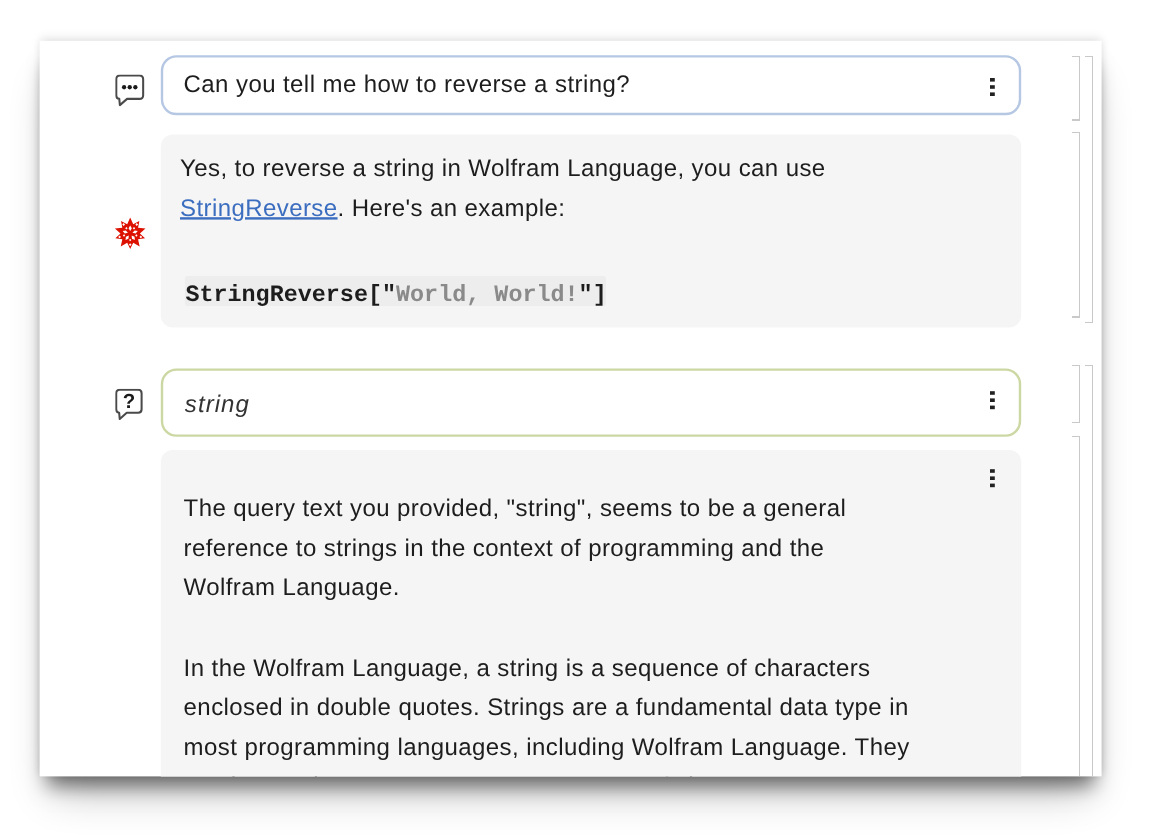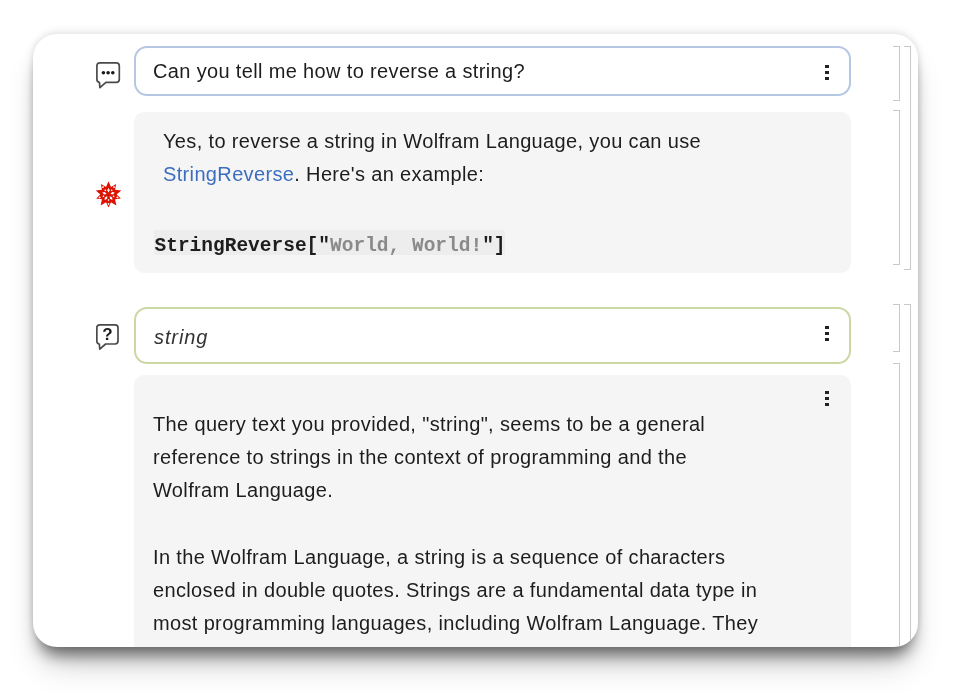--- a/index.html
+++ b/index.html
@@ -1,30 +1,30 @@
 <!DOCTYPE html>
 <html><head>
 <meta charset="utf-8">
 <style>
 html,body{margin:0;padding:0;background:#ffffff;width:960px;height:700px;overflow:hidden;}
 body{font-family:"Liberation Sans",sans-serif;}
 #frame{position:absolute;left:33px;top:34px;width:885px;height:613px;background:#ffffff;
   box-shadow:0 14px 15px -6px rgba(0,0,0,0.5), 0 24px 34px -10px rgba(0,0,0,0.24), 0 0 6px rgba(0,0,0,0.07), 0 -3px 8px rgba(0,0,0,0.07);
-  overflow:hidden;border-radius:24px;}
+  overflow:hidden;}
 .abs{position:absolute;}
 .inputcell{position:absolute;left:101px;width:713px;background:#fff;border-radius:13px;}
 .cell1{top:12.3px;height:45.7px;border:2px solid #b5c7e3;}
 .cell2{top:272.6px;height:53px;border:2px solid #ccd8a3;}
 .resp{position:absolute;left:101px;width:717px;background:#f5f5f6;border-radius:10px;}
 .resp1{top:78.3px;height:160.8px;}
 .resp2{top:340.7px;height:320px;}
 .t{position:absolute;font-size:20px;letter-spacing:0.35px;color:#1d1d1d;white-space:pre;line-height:33.2px;}
 .kebab{position:absolute;left:792.2px;width:3.6px;}
 .kebab div{width:3.6px;height:3.6px;background:#222;margin-bottom:2.4px;}
-.link{color:#3c6ebf;}
+.link{color:#3c6ebf;text-decoration:underline;}
 .codebg{position:absolute;left:121px;top:196.2px;width:351px;height:25.2px;background:#ededed;border-radius:2px;}
 .code{position:absolute;font-family:"Liberation Mono",monospace;font-weight:bold;font-size:19.5px;color:#1d1d1d;white-space:pre;line-height:25.2px;}
 .gray{color:#8a8a8a;}
 svg{display:block;}
 </style>
 </head>
 <body>
 <div id="frame">
 
   <svg class="abs" style="left:63px;top:28px" width="26" height="27" viewBox="0 0 26 27">
@@ -36,21 +36,21 @@
 
   <div class="inputcell cell1"></div>
   <div class="t" style="left:120px;top:20.9px;">Can you tell me how to reverse a string?</div>
   <div class="kebab" style="top:30.6px;">
       <div></div>
       <div></div>
       <div></div>
     </div>
 
   <div class="resp resp1"></div>
-  <div class="t" style="left:130px;top:90.7px;">Yes, to reverse a string in Wolfram Language, you can use
+  <div class="t" style="left:117px;top:90.7px;">Yes, to reverse a string in Wolfram Language, you can use
 <span class="link">StringReverse</span>. Here's an example:</div>
   <div class="codebg"></div>
   <div class="code" style="left:121.5px;top:199.5px;">StringReverse["<span class="gray">World, World!</span>"]</div>
 
   <svg class="abs" style="left:62px;top:147px" width="27" height="27" viewBox="0 0 27 27">
     <path fill="#dc1100" d="M13.50 0.20 L11.00 5.90 L5.86 3.08 L6.95 8.84 L0.76 9.46 L5.40 13.60 L1.14 17.62 L6.95 18.36 L5.62 24.44 L11.00 21.30 L13.50 26.60 L16.00 21.30 L21.38 24.44 L20.05 18.36 L25.86 17.62 L21.60 13.60 L26.24 9.46 L20.05 8.84 L21.14 3.08 L16.00 5.90 Z"></path>
     <g fill="#ffffff">
       <path d="M13.50 11.60 L14.85 9.30 L13.50 7.00 L12.15 9.30 Z"></path>
       <path d="M11.60 12.98 L9.83 10.99 L7.22 11.56 L8.99 13.56 Z"></path>
       <path d="M12.32 15.22 L9.88 16.29 L9.62 18.94 L12.06 17.87 Z"></path>

